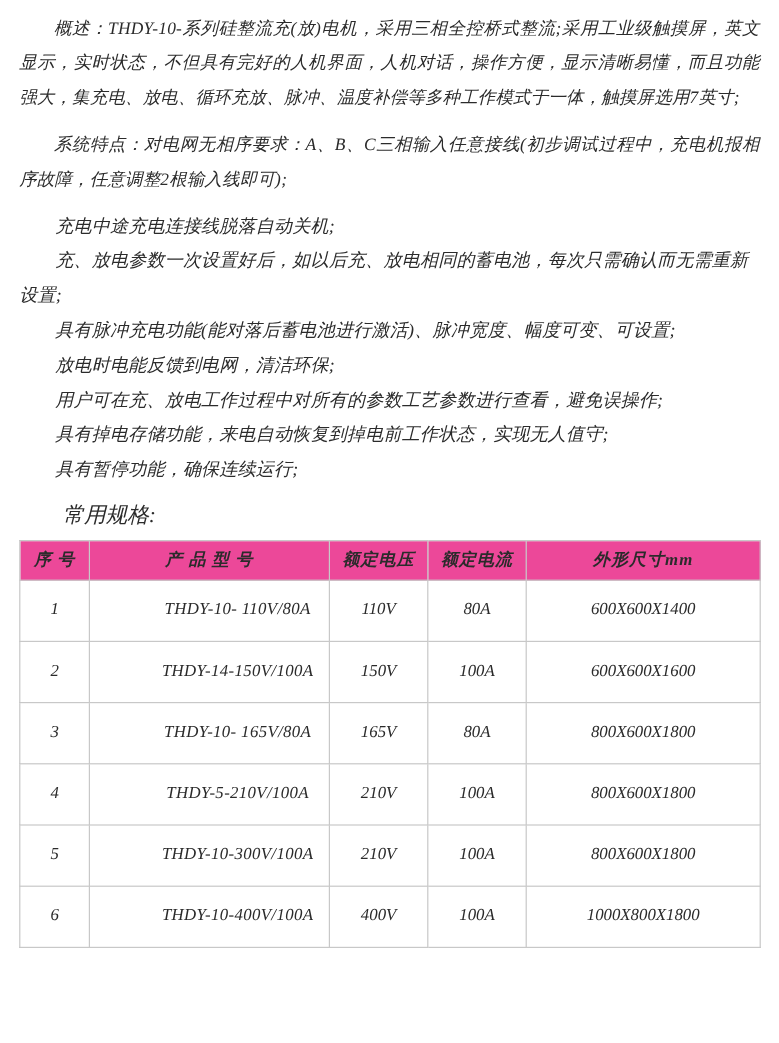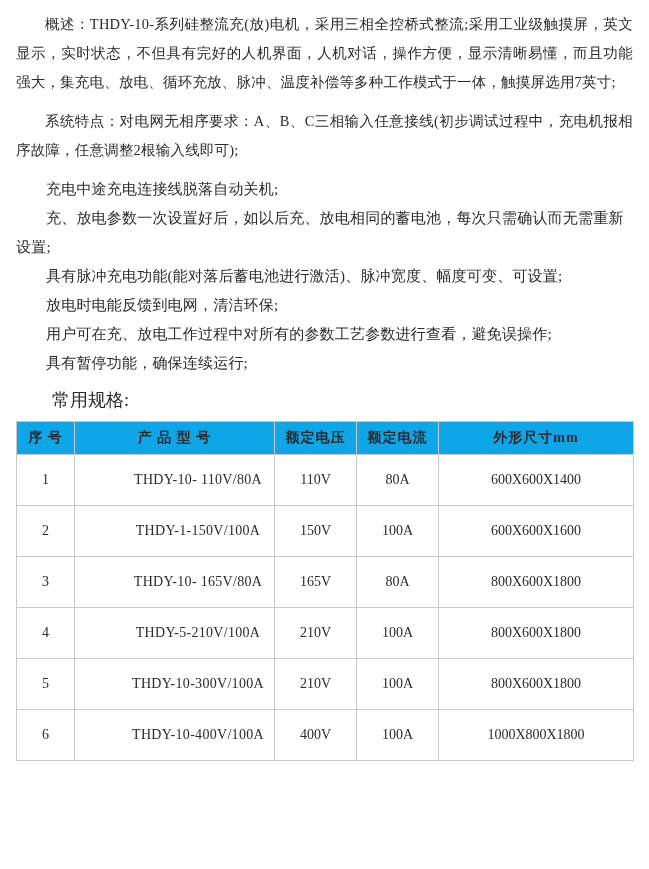--- a/index.html
+++ b/index.html
@@ -13,20 +13,21 @@
     font-family: "Liberation Serif", "DejaVu Serif", serif;
     color: #2b2b2b;
     overflow: hidden;
   }
   .page {
     width: 649px;
     height: 713px;
     box-sizing: border-box;
     padding: 10px 16px 0 16px;
     position: relative;
+    font-style: italic;
   }
   .para {
     font-size: 14.5px;
     line-height: 29px;
     text-align: justify;
     margin: 0 0 0 0;
     text-indent: 2em;
     letter-spacing: 0.2px;
   }
   .para-block {
@@ -56,21 +57,21 @@
   }
   table.spec th, table.spec td {
     border: 1px solid #c8c8c8;
     text-align: center;
     vertical-align: middle;
     font-size: 14px;
     font-family: "Liberation Serif", "DejaVu Serif", serif;
     color: #2b2b2b;
   }
   table.spec th {
-    background: #0ea5e9;
+    background: #ec4899;
     height: 30px;
     font-weight: bold;
     letter-spacing: 1px;
   }
   table.spec td {
     height: 48px;
     background: #ffffff;
   }
   .col-no { width: 58px; }
   .col-model { width: 200px; }
@@ -94,20 +95,21 @@
   <div class="para-block">
     <p class="para">系统特点：对电网无相序要求：A、B、C三相输入任意接线(初步调试过程中，充电机报相序故障，任意调整2根输入线即可);</p>
   </div>
 
   <div class="feature-list">
     <p class="feature">充电中途充电连接线脱落自动关机;</p>
     <p class="feature">充、放电参数一次设置好后，如以后充、放电相同的蓄电池，每次只需确认而无需重新设置;</p>
     <p class="feature">具有脉冲充电功能(能对落后蓄电池进行激活)、脉冲宽度、幅度可变、可设置;</p>
     <p class="feature">放电时电能反馈到电网，清洁环保;</p>
     <p class="feature">用户可在充、放电工作过程中对所有的参数工艺参数进行查看，避免误操作;</p>
+    <p class="feature">具有掉电存储功能，来电自动恢复到掉电前工作状态，实现无人值守;</p>
     <p class="feature">具有暂停功能，确保连续运行;</p>
   </div>
 
   <p class="spec-label">常用规格:</p>
 
   <table class="spec">
     <colgroup>
       <col class="col-no">
       <col class="col-model">
       <col class="col-volt">
@@ -126,21 +128,21 @@
     <tbody>
       <tr>
         <td>1</td>
         <td class="model-cell">THDY-10- 110V/80A</td>
         <td>110V</td>
         <td>80A</td>
         <td>600X600X1400</td>
       </tr>
       <tr>
         <td>2</td>
-        <td class="model-cell">THDY-1-150V/100A</td>
+        <td class="model-cell">THDY-14-150V/100A</td>
         <td>150V</td>
         <td>100A</td>
         <td>600X600X1600</td>
       </tr>
       <tr>
         <td>3</td>
         <td class="model-cell">THDY-10- 165V/80A</td>
         <td>165V</td>
         <td>80A</td>
         <td>800X600X1800</td>

